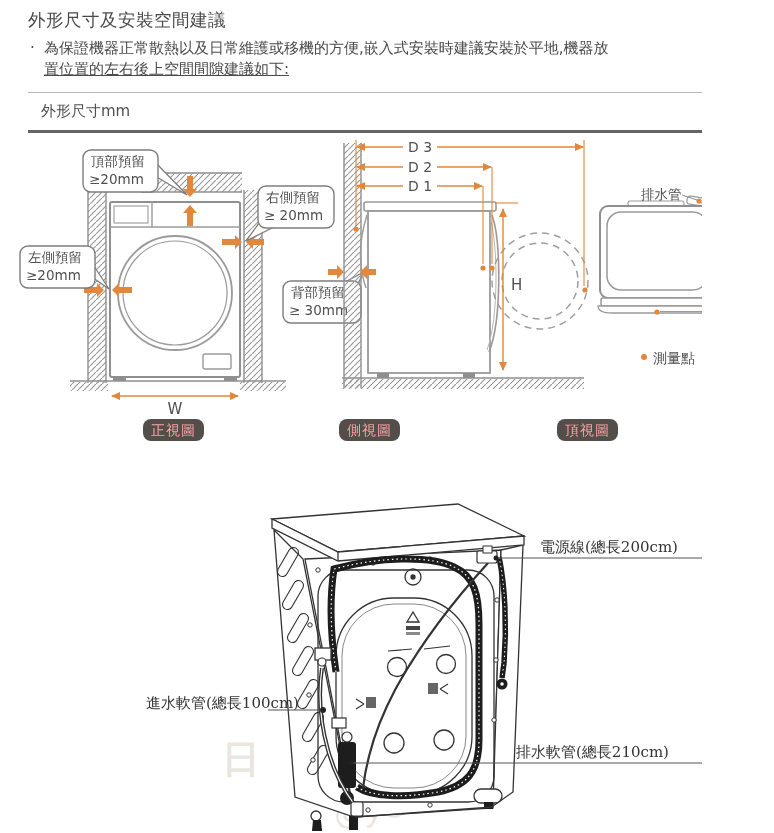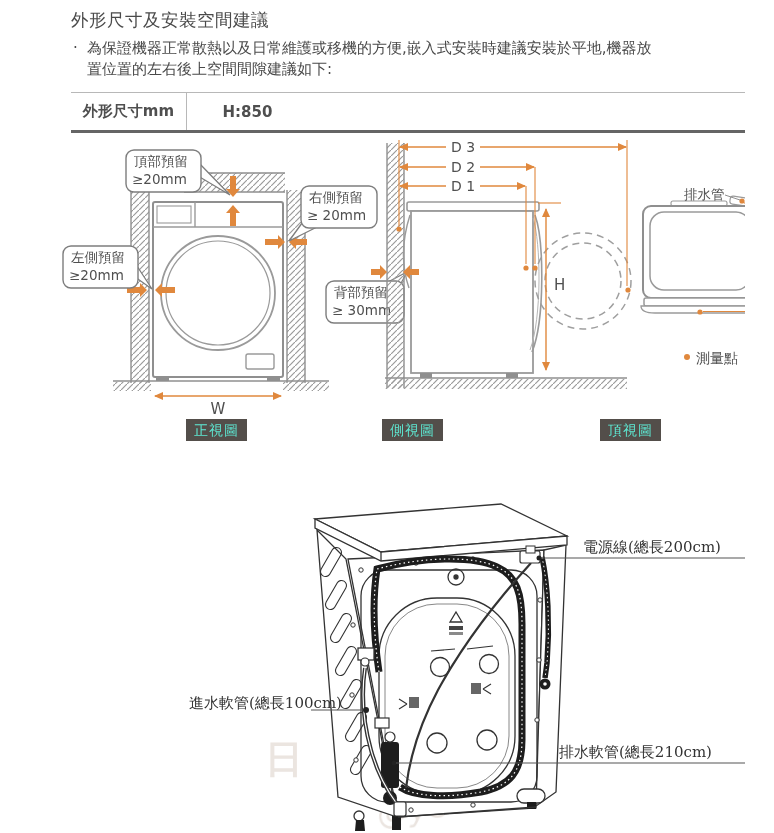--- a/index.html
+++ b/index.html
@@ -1,47 +1,46 @@
 <!DOCTYPE html>
 <html><head>
 <meta charset="utf-8">
 <style>
   html,body{margin:0;padding:0;background:#fff;}
   #page{position:relative;width:702px;height:833px;background:#fff;overflow:hidden;
-        font-family:"DejaVu Sans","Liberation Sans",sans-serif;color:#4a4a4a;margin-left:43px;}
+        font-family:"DejaVu Sans","Liberation Sans",sans-serif;color:#4a4a4a;}
   .title{position:absolute;left:28px;top:8px;font-size:17.5px;letter-spacing:.5px;color:#4a4a4a;}
   .para{position:absolute;left:30px;top:38px;width:724px;font-size:15px;line-height:21px;color:#4a4a4a;}
   .para .bullet{display:inline-block;width:14px;}
-  .para .l2{padding-left:14px;}
+  .para .l2{padding-left:14px;text-decoration:underline;}
   .dimtable{position:absolute;left:28px;top:92px;width:720px;height:37px;display:flex;
-            border-top:1px solid #b8b8b8;border-bottom:3px solid #656565;font-size:15px;color:#4f4f4f;font-weight:bold;}
+            border-top:1px solid #b8b8b8;border-bottom:3px solid #656565;font-size:15px;color:#4f4f4f;}
   .dimtable .cell{display:flex;align-items:center;justify-content:center;border-right:1px solid #b8b8b8;}
   .dimtable .cell:last-child{border-right:none;}
   .dimtable .c0{width:115px;}
   .dimtable .c{width:121px;}
-  .chip{position:absolute;background:#534e4a;color:#5eead4;font-size:14px;line-height:20px;
-        padding:1px 8px;border-radius:0;letter-spacing:1px;}
+  .chip{position:absolute;background:#534e4a;color:#fca5a5;font-size:14px;line-height:20px;
+        padding:1px 8px;border-radius:8px;letter-spacing:1px;}
   svg text{font-family:"DejaVu Sans","Liberation Sans",sans-serif;}
   .serifLabel{font-family:"DejaVu Serif","Liberation Serif",serif;}
 </style>
 </head>
 <body>
 
 <div id="page">
 
   <div class="title">外形尺寸及安裝空間建議</div>
 
   <div class="para">
     <div><span class="bullet">·</span><span>為保證機器正常散熱以及日常維護或移機的方便,嵌入式安裝時建議安裝於平地,機器放</span></div>
     <div class="l2">置位置的左右後上空間間隙建議如下:</div>
   </div>
 
   <div class="dimtable">
     <div class="cell c0">外形尺寸mm</div>
-    <div class="cell c">H:850</div>
   </div>
 
   <svg style="position:absolute;left:0;top:140px;" width="774" height="305" viewBox="0 140 774 305">
     <defs>
       <pattern id="hp" width="6" height="6" patternUnits="userSpaceOnUse">
         <path d="M-1,7 L7,-1" stroke="#9a9a9a" stroke-width="1.2"></path>
       </pattern>
       <marker id="mo" markerWidth="9" markerHeight="8" refX="8" refY="4" orient="auto-start-reverse" markerUnits="userSpaceOnUse" viewBox="0 0 9 8">
         <path d="M0,0 L9,4 L0,8 Z" fill="#E0883D"></path>
       </marker>

